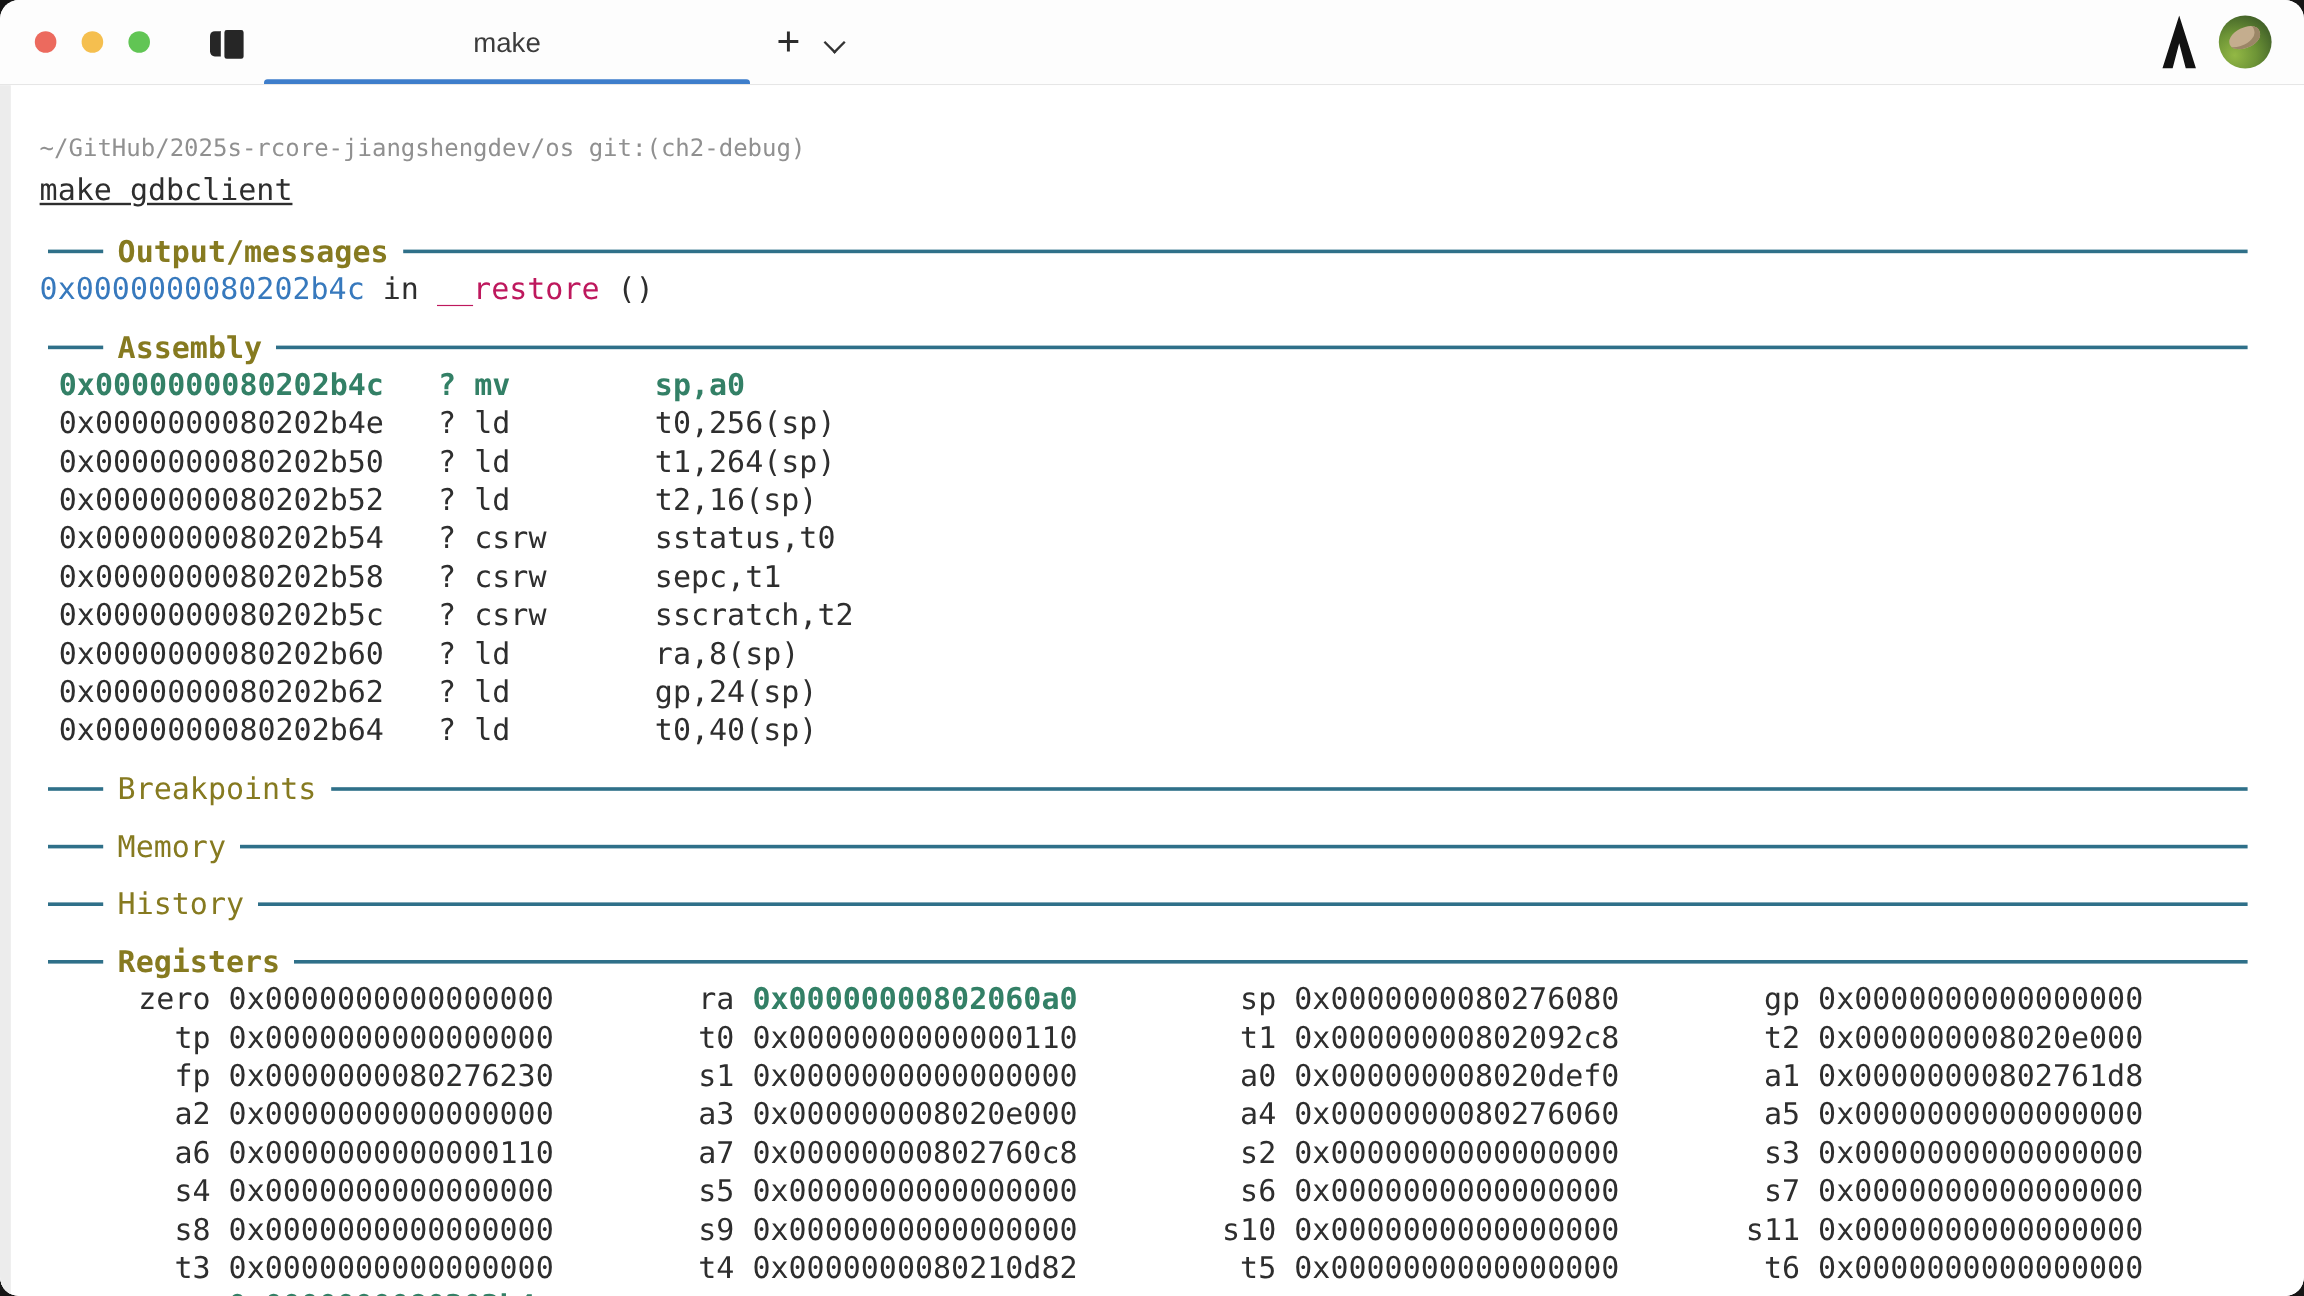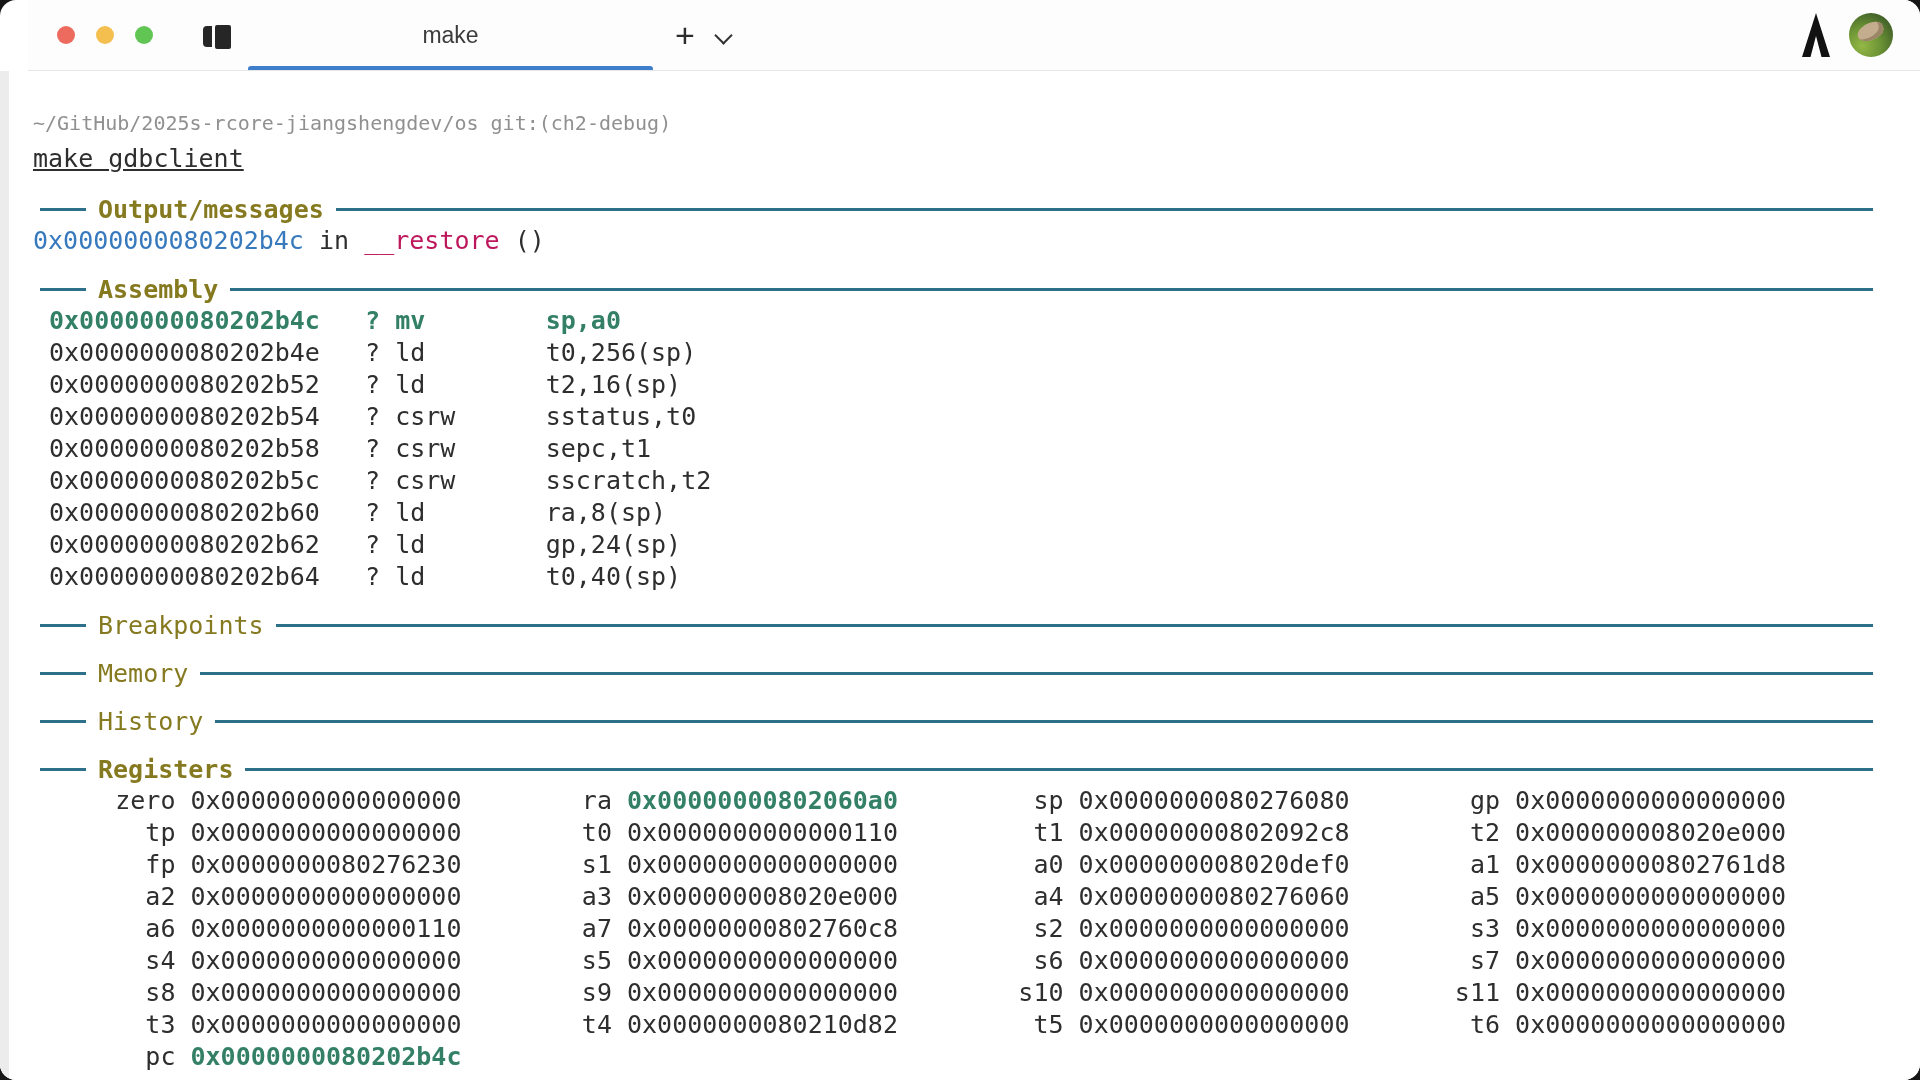--- a/index.html
+++ b/index.html
@@ -7,21 +7,20 @@
     width:1920px; height:1080px;
     background:#161616;
     overflow:hidden;
     font-family:"Liberation Sans", sans-serif;
   }
   .window {
     position:absolute; inset:0;
     background:#ffffff;
     border-radius:16px;
     overflow:hidden;
-    padding-left:28px;
   }
   
   .topbar {
     position:relative;
     height:70px;
     background:#fdfdfd;
     border-bottom:1px solid #e6e6e6;
     display:flex; align-items:center;
   }
   .lights { display:flex; gap:21px; margin-left:29px; }
@@ -166,20 +165,21 @@
 
       <div class="sec">
         <span class="dash"></span>
         <span class="sec-title bold">Assembly</span>
         <span class="rule"></span>
       </div>
 
       <div class="asm" id="assembly-rows">
           <div class="asm-row current">0x0000000080202b4c   ? mv        sp,a0</div>
           <div class="asm-row">0x0000000080202b4e   ? ld        t0,256(sp)</div>
+          <div class="asm-row">0x0000000080202b50   ? ld        t1,264(sp)</div>
           <div class="asm-row">0x0000000080202b52   ? ld        t2,16(sp)</div>
           <div class="asm-row">0x0000000080202b54   ? csrw      sstatus,t0</div>
           <div class="asm-row">0x0000000080202b58   ? csrw      sepc,t1</div>
           <div class="asm-row">0x0000000080202b5c   ? csrw      sscratch,t2</div>
           <div class="asm-row">0x0000000080202b60   ? ld        ra,8(sp)</div>
           <div class="asm-row">0x0000000080202b62   ? ld        gp,24(sp)</div>
           <div class="asm-row">0x0000000080202b64   ? ld        t0,40(sp)</div>
         </div>
 
       <div id="empty-sections">

